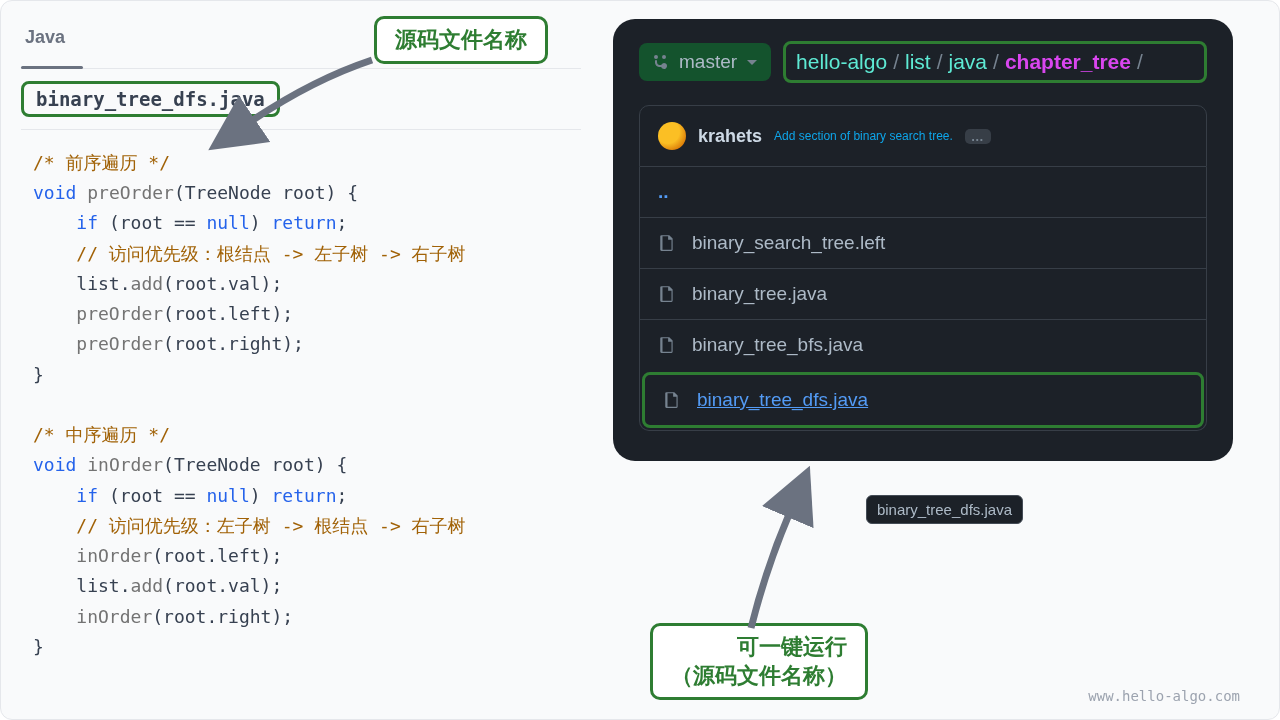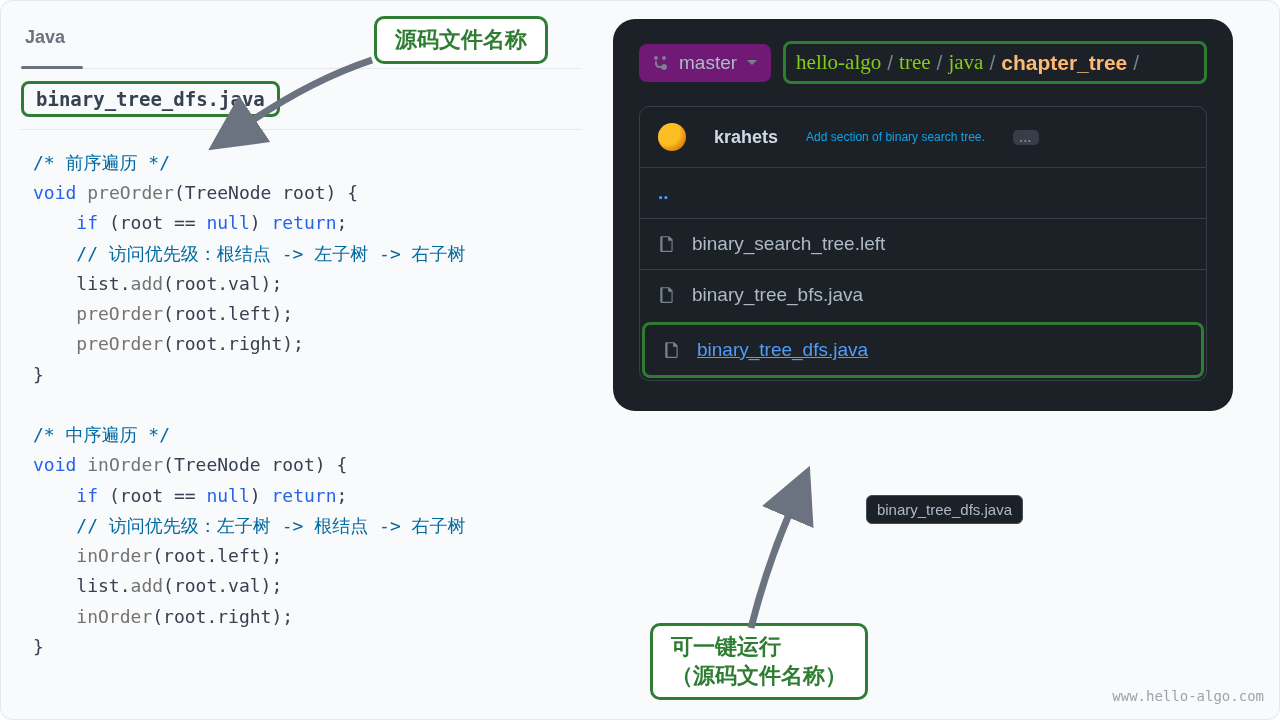--- a/index.html
+++ b/index.html
@@ -10,63 +10,63 @@
 
 .left-panel { flex: 0 0 560px; display: flex; flex-direction: column; }
 .tab-header { position: relative; border-bottom: 1px solid #e5e7eb; padding: 8px 0 10px 0; }
 .tab-label { font-size: 18px; font-weight: 600; color: #6b7280; padding: 0 4px 10px 4px; display: inline-block; }
 .tab-underline { position: absolute; bottom: -1px; left: 0; width: 62px; height: 3px; background: #6b7280; border-radius: 2px; }
 
 .filename-bar { border-bottom: 1px solid #e5e7eb; padding: 12px 0 12px 0; }
 .filename-chip { display: inline-block; border: 3px solid #2e7d32; border-radius: 8px; padding: 4px 12px; font-size: 19px; font-weight: 600; color: #374151; font-family: ui-monospace, "SF Mono", Menlo, Consolas, monospace; }
 
 .code-area { background: #f9fafb; padding: 18px 12px; font-family: ui-monospace, "SF Mono", Menlo, Consolas, monospace; font-size: 18px; line-height: 1.68; color: #374151; white-space: pre; }
-.cm { color: #0369a1; }
+.cm { color: #a16207; }
 .kw { color: #2563eb; }
 .fn { color: #737373; }
 
 
 .right-panel { flex: 0 0 620px; position: relative; }
 .gh-card { background: #1c2128; border-radius: 22px; padding: 22px 26px 30px 26px; color: #adbac7; }
 
 .gh-top { display: flex; align-items: center; gap: 12px; }
-.branch-btn { background: #701a75; border-radius: 8px; padding: 8px 14px; display: flex; align-items: center; gap: 10px; font-size: 19px; color: #adbac7; font-weight: 500; cursor: pointer; }
+.branch-btn { background: #14532d; border-radius: 8px; padding: 8px 14px; display: flex; align-items: center; gap: 10px; font-size: 19px; color: #adbac7; font-weight: 500; cursor: pointer; }
 .branch-icon { width: 16px; height: 16px; }
 .caret { width: 0; height: 0; border-left: 5px solid transparent; border-right: 5px solid transparent; border-top: 5px solid #768390; }
 
 .breadcrumb-box { border: 3px solid #2e7d32; border-radius: 8px; padding: 6px 10px; display: flex; align-items: center; font-size: 21px; font-weight: 500; flex: 1; white-space: nowrap; overflow: hidden; }
-.bc-link { color: #84cc16; font-family: Liberation Serif, serif; }
+.bc-link { color: #5eead4; }
 .bc-sep { color: #768390; margin: 0 6px; }
-.bc-current { color: #fdba74; font-weight: 700; }
+.bc-current { color: #d946ef; font-weight: 700; }
 
-.commit-row { display: flex; align-items: center; gap: 28px; border: 1px solid #373e47; border-radius: 10px 10px 0 0; padding: 16px 18px; margin-top: 22px; }
+.commit-row { display: flex; align-items: center; gap: 12px; border: 1px solid #373e47; border-radius: 10px 10px 0 0; padding: 16px 18px; margin-top: 22px; }
 .avatar { width: 28px; height: 28px; border-radius: 50%; background: radial-gradient(circle at 35% 35%, #fbbf24 45%, #d97706 80%); flex-shrink: 0; }
 .commit-author { font-weight: 700; color: #cdd9e5; font-size: 18px; }
 .commit-msg { color: #0ea5e9; font-size: 12px; }
 .ellipsis-btn { background: #373e47; border-radius: 5px; padding: 0 6px; color: #768390; font-size: 13px; line-height: 15px; font-weight: 700; letter-spacing: 1px; cursor: pointer; }
 
 .file-list { border: 1px solid #373e47; border-top: none; border-radius: 0 0 10px 10px; }
 .file-row { display: flex; align-items: center; gap: 16px; padding: 14px 18px; border-top: 1px solid #373e47; font-size: 19px; color: #adbac7; cursor: pointer; }
 .file-row.updir { color: #539bf5; font-weight: 600; border-top: none; }
 .file-icon { width: 18px; height: 18px; fill: #768390; flex-shrink: 0; }
 .file-row.highlight { border: 3px solid #2e7d32; border-radius: 8px; margin: 2px; }
 .file-row.highlight .file-name { color: #539bf5; text-decoration: underline; }
 
 .tooltip { position: absolute; background: #1c2128; border: 1px solid #444c56; border-radius: 6px; padding: 5px 10px; font-size: 15px; color: #adbac7; right: 210px; top: 476px; }
 
 
-.callout { position: absolute; border: 3px solid #2e7d32; border-radius: 10px; padding: 6px 18px; font-size: 22px; font-weight: 700; color: #2e7d32; background: #fff; text-align: left; line-height: 1.35; }
+.callout { position: absolute; border: 3px solid #2e7d32; border-radius: 10px; padding: 6px 18px; font-size: 22px; font-weight: 700; color: #2e7d32; background: #fff; text-align: right; line-height: 1.35; }
 .callout-1 { top: 16px; left: 374px; }
 .callout-2 { bottom: 20px; left: 650px; }
 
 
 .arrow { position: absolute; pointer-events: none; }
 .arrow svg { overflow: visible; }
 
-.watermark { position: absolute; right: 16px; bottom: 16px; font-size: 14px; color: #9ca3af; font-family: ui-monospace, monospace; }
+.watermark { position: absolute; right: 40px; bottom: 16px; font-size: 14px; color: #9ca3af; font-family: ui-monospace, monospace; }
 </style>
 </head>
 <body>
 
 <div class="container">
 
   <div class="left-panel">
     <div class="tab-header">
       <span class="tab-label">Java</span>
       <div class="tab-underline"></div>
@@ -99,21 +99,21 @@
         <div class="branch-btn">
           <svg class="branch-icon" viewBox="0 0 16 16" fill="#768390">
               <path d="M5 3a2 2 0 1 1-4 0 2 2 0 0 1 4 0zM3 6a1 1 0 0 1 1 1v1.2A3 3 0 0 0 6 11h2.2a3 3 0 1 1 0 2H6a5 5 0 0 1-4-4V7a1 1 0 0 1 1-1zm10 6a2 2 0 1 1-4 0 2 2 0 0 1 4 0zM13 3a2 2 0 1 1-4 0 2 2 0 0 1 4 0z"></path>
             </svg>
           <span>master</span>
           <span class="caret"></span>
         </div>
         <div class="breadcrumb-box">
           <span class="bc-link">hello-algo</span>
           <span class="bc-sep">/</span>
-          <span class="bc-link">tree</span>
+          <span class="bc-link">list</span>
           <span class="bc-sep">/</span>
           <span class="bc-link">java</span>
           <span class="bc-sep">/</span>
           <span class="bc-current">chapter_tree</span>
           <span class="bc-sep">/</span>
         </div>
       </div>
 
       <div class="commit-row">
         <div class="avatar"></div>
@@ -124,20 +124,26 @@
 
       <div class="file-list">
         <div class="file-row updir">
           <span>..</span>
         </div>
         <div class="file-row">
           <svg class="file-icon" viewBox="0 0 16 16">
               <path d="M3 1h7l3 3v10a1 1 0 0 1-1 1H3a1 1 0 0 1-1-1V2a1 1 0 0 1 1-1zm1 1v12h8V5h-3V2H4z"></path>
             </svg>
           <span class="file-name">binary_search_tree.left</span>
+        </div>
+        <div class="file-row">
+          <svg class="file-icon" viewBox="0 0 16 16">
+              <path d="M3 1h7l3 3v10a1 1 0 0 1-1 1H3a1 1 0 0 1-1-1V2a1 1 0 0 1 1-1zm1 1v12h8V5h-3V2H4z"></path>
+            </svg>
+          <span class="file-name">binary_tree.java</span>
         </div>
         <div class="file-row">
           <svg class="file-icon" viewBox="0 0 16 16">
               <path d="M3 1h7l3 3v10a1 1 0 0 1-1 1H3a1 1 0 0 1-1-1V2a1 1 0 0 1 1-1zm1 1v12h8V5h-3V2H4z"></path>
             </svg>
           <span class="file-name">binary_tree_bfs.java</span>
         </div>
         <div class="file-row highlight">
           <svg class="file-icon" viewBox="0 0 16 16">
               <path d="M3 1h7l3 3v10a1 1 0 0 1-1 1H3a1 1 0 0 1-1-1V2a1 1 0 0 1 1-1zm1 1v12h8V5h-3V2H4z"></path>

